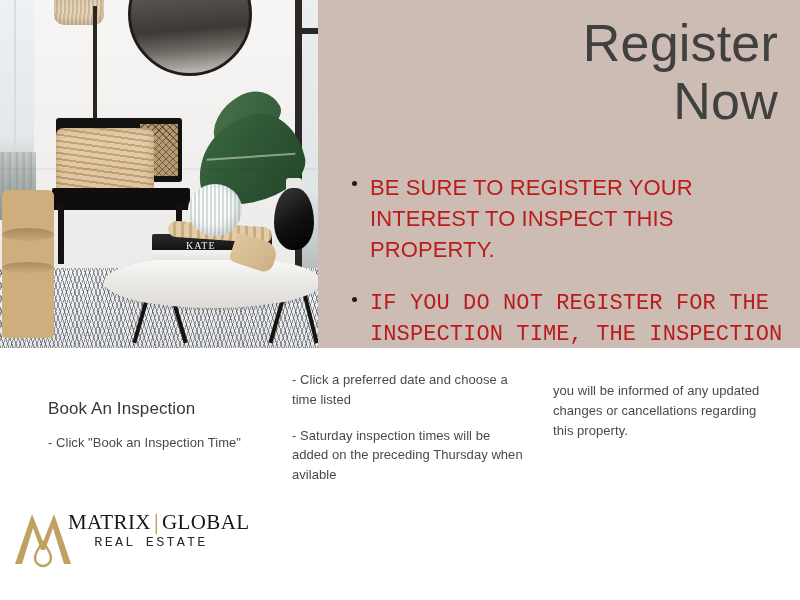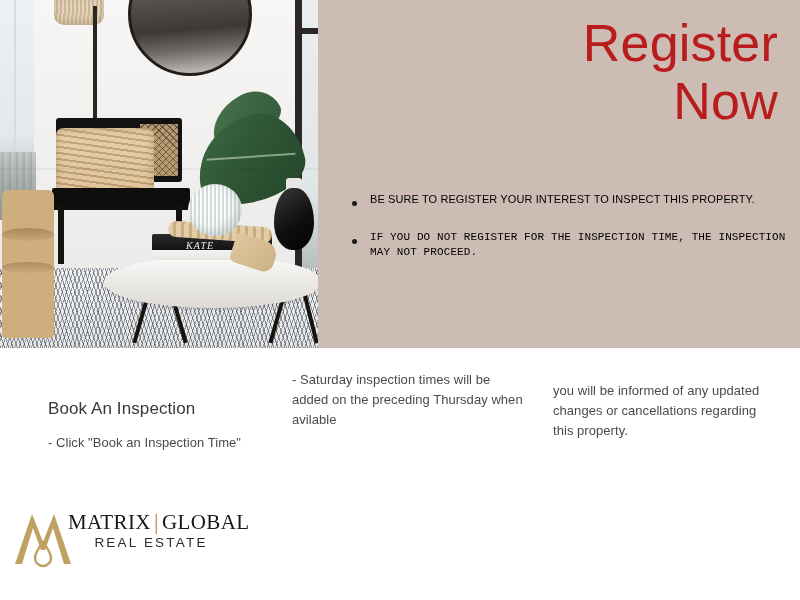--- a/index.html
+++ b/index.html
@@ -31,21 +31,20 @@
   }
 
   
   .photo {
     position: absolute;
     left: 0; top: 0;
     width: 328px;
     height: 348px;
     overflow: hidden;
     background: #f2f1ef;
-    font-style: italic;
   }
 
   
   .wall {
     position: absolute;
     left: 0; top: 0;
     width: 318px; height: 348px;
     background: linear-gradient(180deg, #f7f6f4 0%, #efeeec 55%, #e9e8e6 100%);
   }
   
@@ -327,41 +326,40 @@
     width: 482px;
     height: 348px;
     background: #cdbcb3;
   }
   .headline {
     position: absolute;
     right: 22px;
     top: 14px;
     width: 440px;
     text-align: right;
-    color: #b91c1c;
+    color: #404040;
     font-size: 52px;
     line-height: 1.12;
     font-weight: 400;
     letter-spacing: .2px;
   }
   .bullets {
     position: absolute;
     left: 16px;
     top: 172px;
     width: 466px;
   }
   .bullet {
     position: relative;
     padding-left: 36px;
-    color: #000000;
-    font-size: 11px;
+    color: #b91c1c;
+    font-size: 22px;
     line-height: 1.42;
     letter-spacing: .1px;
     margin-bottom: 22px;
-    margin-top: 20px;
   }
   .bullet:last-child { margin-bottom: 0; font-family: Liberation Mono, monospace; }
   .bullet::before {
     content: "";
     position: absolute;
     left: 18px;
     top: 9px;
     width: 5px; height: 5px;
     border-radius: 50%;
     background: #1c1c1c;
@@ -425,21 +423,21 @@
     letter-spacing: .4px;
     white-space: nowrap;
     line-height: 1;
   }
   .logo-line1 .sep {
     color: #bfa161;
     font-weight: 700;
     padding: 0 3px;
   }
   .logo-line2 {
-    font-family: Liberation Sans, sans-serif;
+    font-family: Liberation Mono, monospace;
     font-size: 13.5px;
     color: #2c2c2c;
     letter-spacing: 2.2px;
     text-align: center;
     width: 166px;
     margin-top: 3px;
     line-height: 1;
   }
 </style>
 </head>
@@ -510,20 +508,21 @@
   </div>
 
   <div class="bottom">
 
     <div class="col col-1">
       <h2 class="col-title">Book An Inspection</h2>
       <p class="col-para">- Click "Book an Inspection Time"</p>
     </div>
 
     <div class="col col-2">
+      <p class="col-para">- Click a preferred date and choose a time listed</p>
       <p class="col-para">- Saturday inspection times will be added on the preceding Thursday when avilable</p>
     </div>
 
     <div class="col col-3">
       <p class="col-para">you will be informed of any updated changes or cancellations regarding this property.</p>
     </div>
 
     <div class="logo">
       <div class="logo-mark">
         <svg width="62" height="60" viewBox="0 0 62 60" xmlns="http://www.w3.org/2000/svg">

